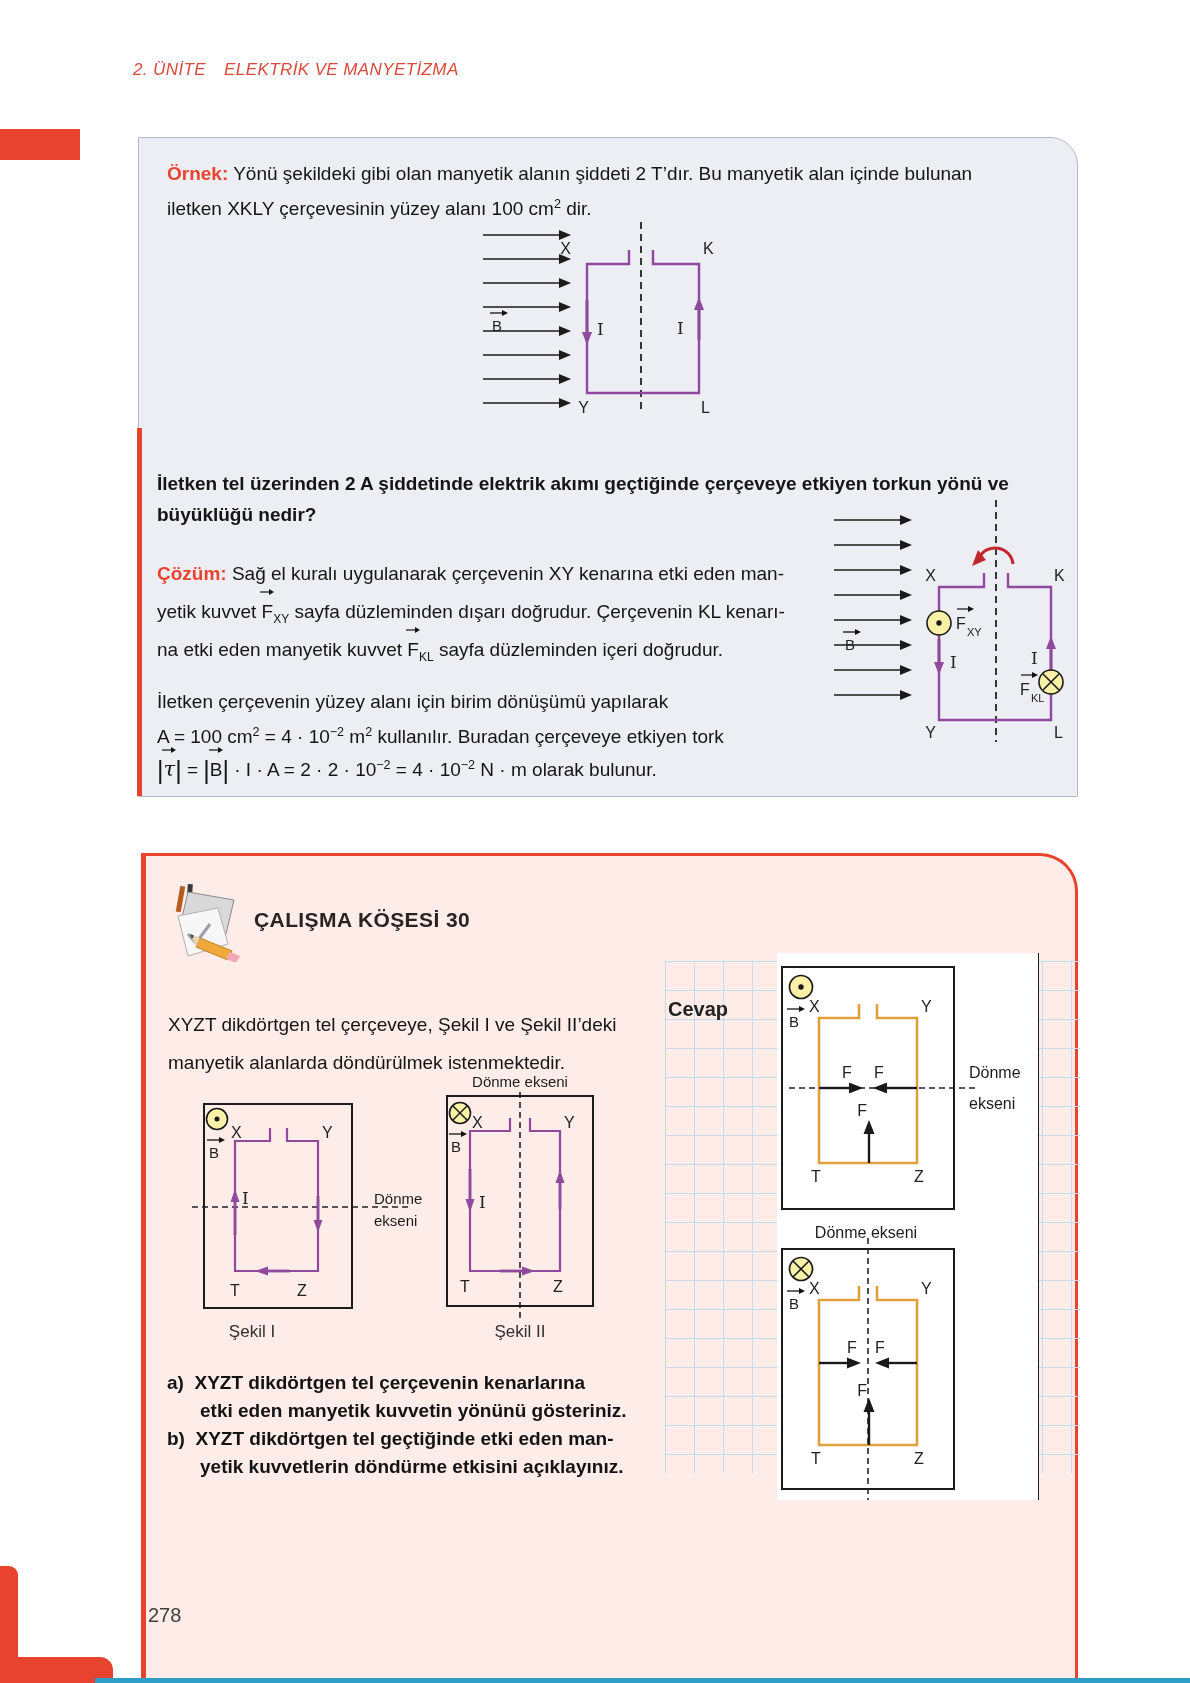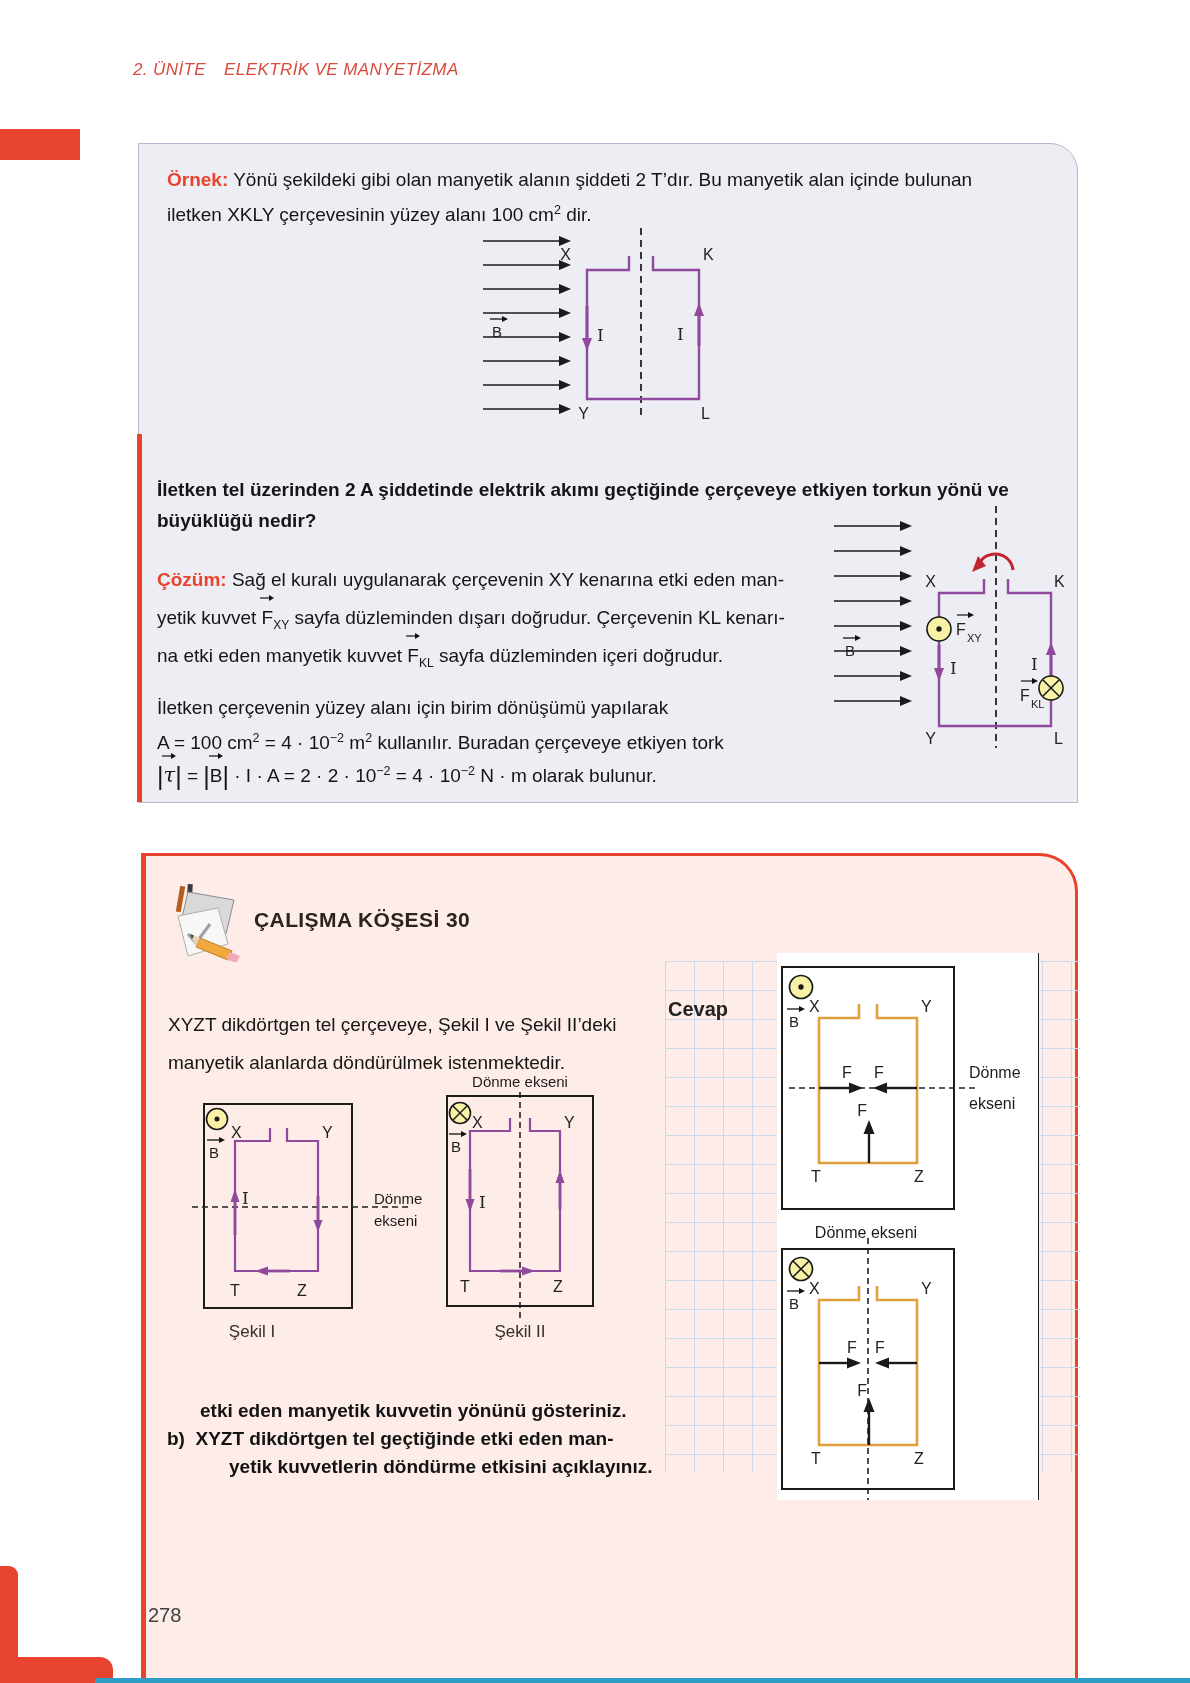--- a/index.html
+++ b/index.html
@@ -5,21 +5,21 @@
   html,body{margin:0;padding:0;background:#fff;}
   .page{position:relative;width:1190px;height:1683px;background:#ffffff;overflow:hidden;
         font-family:"Liberation Sans",sans-serif;color:#151515;}
   .abs{position:absolute;}
   
   .hdr{position:absolute;left:133px;top:60px;font-size:17px;font-style:italic;color:#d9493c;letter-spacing:.4px;}
   .hdr span{margin-right:18px;}
   
   .redtab{position:absolute;left:0;top:129px;width:80px;height:31px;background:#e8432e;}
   
-  .ornek{position:absolute;left:138px;top:143px;width:940px;height:660px;background:#ededf4;
+  .ornek{position:absolute;left:138px;top:137px;width:940px;height:660px;background:#ededf4;
          border:1.5px solid #b9b5cc;border-radius:0 28px 0 0;box-sizing:border-box;}
   .ornek-redbar{position:absolute;left:-2px;top:290px;width:5px;height:368px;background:#e8432e;}
   .t{font-size:19px;line-height:31px;}
   .bold{font-weight:bold;}
   .redlbl{color:#e8432e;font-weight:bold;}
   sup{font-size:12.5px;}
   sub{font-size:12px;}
   .vec{position:relative;display:inline-block;}
   .varr{position:absolute;left:50%;transform:translateX(-50%);top:-8px;width:14px;height:7px;}
   .tau{font-family:"DejaVu Serif",serif;font-style:italic;font-size:21px;}
@@ -307,26 +307,30 @@
         <line x1="62" y1="197" x2="86" y2="197" stroke="#8f4a9e" stroke-width="2.8"></line>
         <polygon points="84,192.5 84,201.5 97,197" fill="#8f4a9e"></polygon>
       </g>
       <text class="lab" x="27" y="218" text-anchor="middle">T</text>
       <text class="lab" x="120" y="218" text-anchor="middle">Z</text>
     </svg>
 
     <div class="abs caption" style="left:32px;top:466px;width:148px;">Şekil I</div>
     <div class="abs caption" style="left:301px;top:466px;width:146px;">Şekil II</div>
 
+    <div class="qline" style="left:21px;top:516px;">
+      <span>a)</span>&nbsp;
+      <span>XYZT dikdörtgen tel çerçevenin kenarlarına</span>
+    </div>
     <div class="qline" style="left:54px;top:544px;">etki eden manyetik kuvvetin yönünü gösteriniz.</div>
     <div class="qline" style="left:21px;top:572px;">
       <span>b)</span>&nbsp;
       <span>XYZT dikdörtgen tel geçtiğinde etki eden man-</span>
     </div>
-    <div class="qline" style="left:54px;top:600px;margin-left:29px;">yetik kuvvetlerin döndürme etkisini açıklayınız.</div>
+    <div class="qline" style="left:54px;top:600px;">yetik kuvvetlerin döndürme etkisini açıklayınız.</div>
 
     <div class="grid"></div>
     <div class="cev">Cevap</div>
 
     <div class="wpanel">
 
       <div class="ansbox" style="left:4px;top:13px;">
         <svg width="170" height="240" viewBox="0 0 170 240">
           <line x1="6" y1="120" x2="192" y2="120" stroke="#222" stroke-width="1.6" stroke-dasharray="6 4"></line>
           <g>

